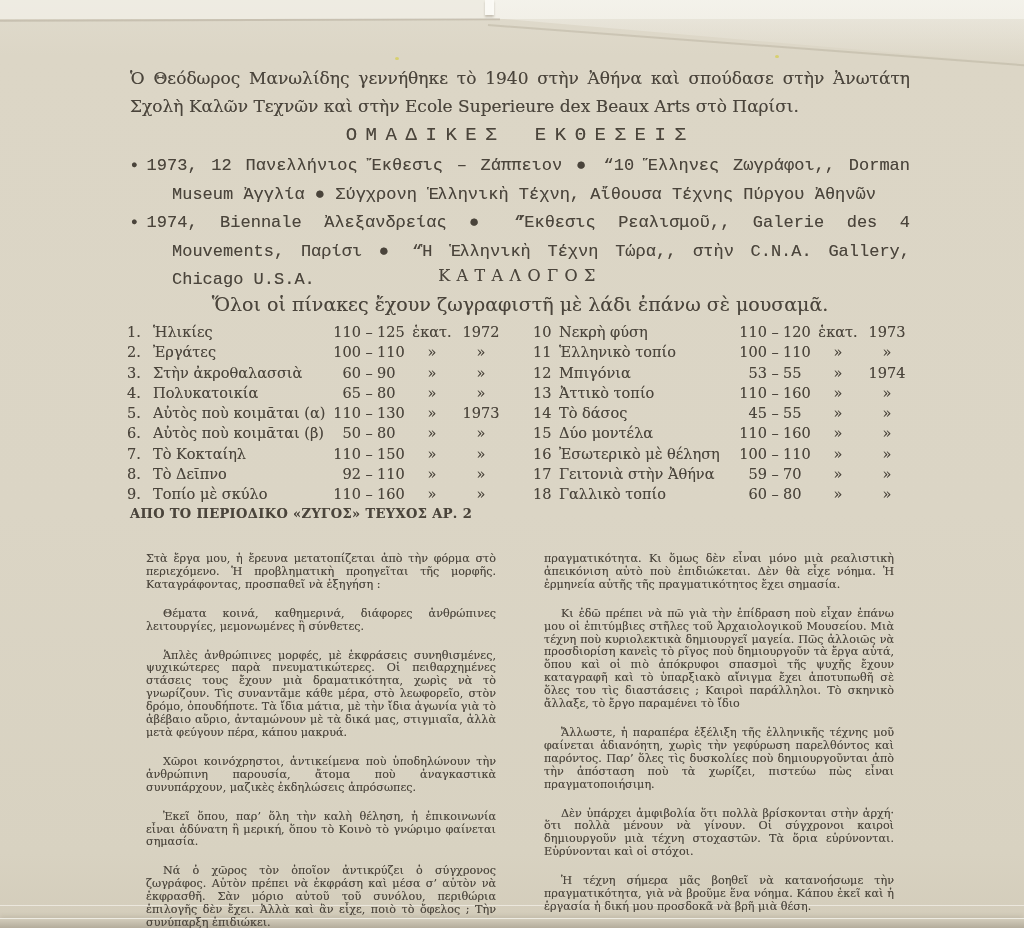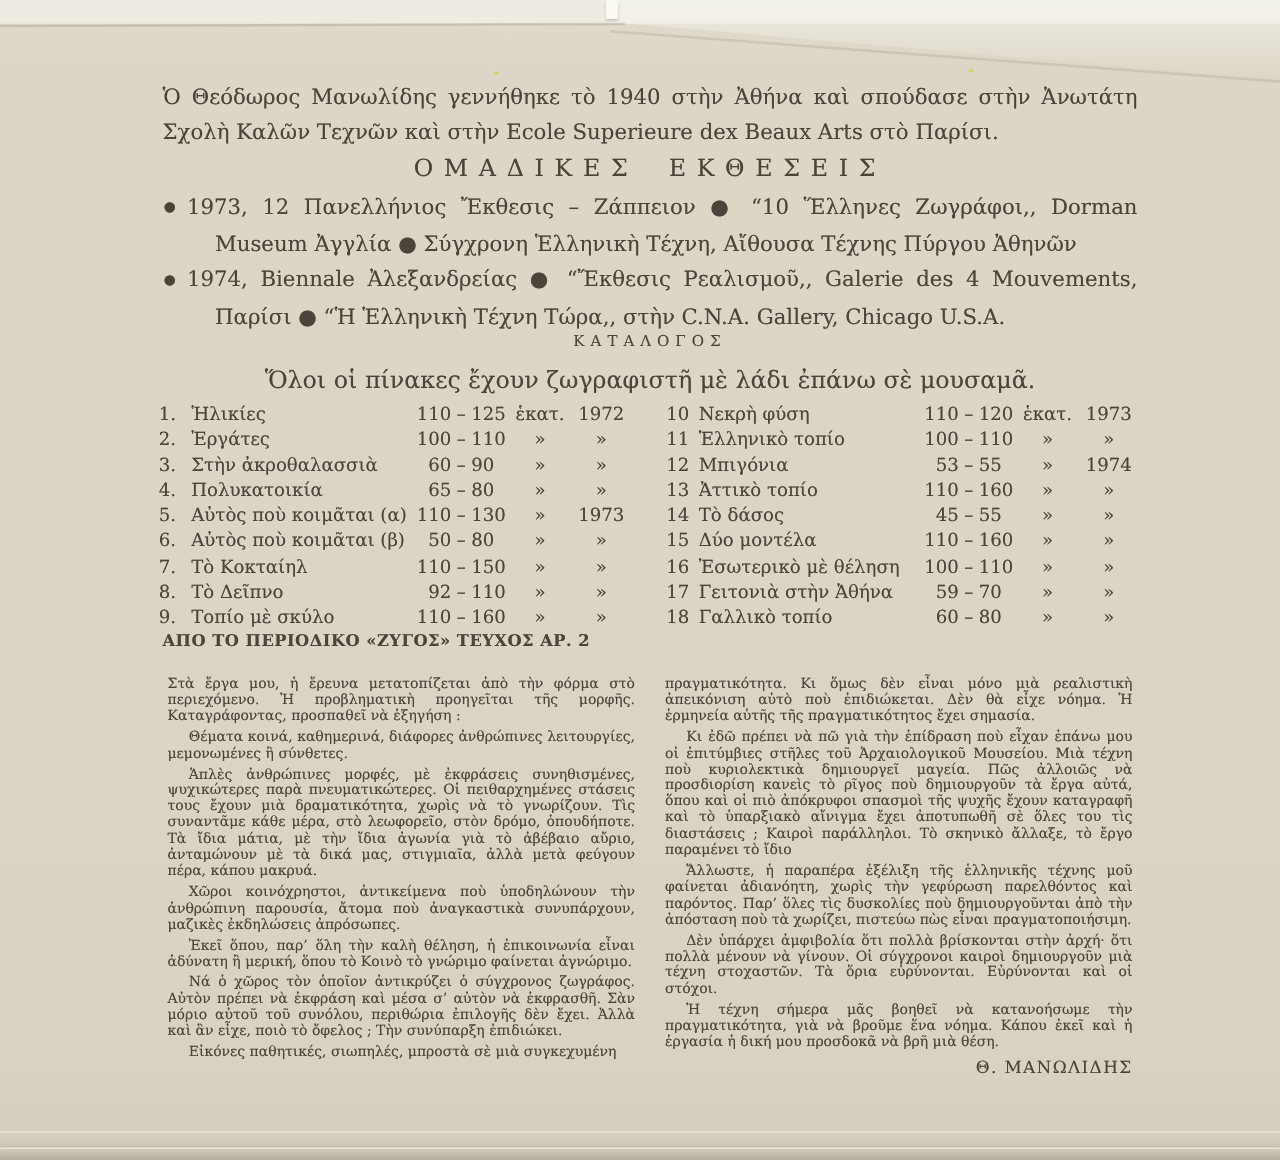--- a/index.html
+++ b/index.html
@@ -27,28 +27,28 @@
   .bottom-fold{left:0;right:0;top:905px;height:1px;background:rgba(250,249,244,0.6);}
   .bottom-edge{left:0;right:0;bottom:0;height:9px;
     background:linear-gradient(#d2ccbb,#b4ac9b);
     border-top:1px solid #edebe2;box-shadow:0 -2px 4px rgba(120,110,90,0.18);}
 
   
   .intro{position:absolute;left:130px;top:64px;width:780px;margin:0;
     font-size:17px;line-height:28px;text-align:justify;}
   .group-heading{position:absolute;left:130px;top:124px;width:780px;margin:0;
     font-size:19px;font-weight:400;text-align:center;
-    letter-spacing:0.45em;word-spacing:0.5em;}
+    letter-spacing:0.45em;word-spacing:0.5em;font-family:Liberation Mono, monospace;}
   .bullets{position:absolute;left:131px;top:152px;width:779px;
     font-size:17px;line-height:28px;}
-  .bullet-item{margin:0;padding-left:41px;text-indent:-41px;text-align:justify;}
+  .bullet-item{margin:0;padding-left:41px;text-indent:-41px;text-align:justify;font-family:Liberation Mono, monospace;}
   .bullet{font-size:11px;letter-spacing:0;display:inline-block;text-indent:0;
     transform:translateY(-2px);margin-right:9px;}
   .catalog-heading{position:absolute;left:130px;top:266px;width:780px;margin:0;
-    font-size:12px;font-weight:400;text-align:center;letter-spacing:0.4em;word-spacing:0.2em;}
+    font-size:16px;font-weight:400;text-align:center;letter-spacing:0.4em;word-spacing:0.2em;}
   .catalog-sub{position:absolute;left:130px;top:293px;width:780px;margin:0;
     font-size:19px;text-align:center;}
 
   .tables{position:absolute;left:127px;top:322px;width:782px;
     display:flex;justify-content:space-between;font-size:14.5px;}
   .tbl{width:376px;}
   .row{display:flex;line-height:20.3px;white-space:nowrap;}
   .row .no{width:26px;flex:none;}
   .row .title{flex:1;overflow:hidden;}
   .row .d1{width:32px;flex:none;text-align:right;}
@@ -56,21 +56,21 @@
   .row .d2{width:28px;flex:none;}
   .row .unit{width:54px;flex:none;text-align:center;}
   .row .year{width:44px;flex:none;text-align:center;}
 
   .mag-heading{position:absolute;left:130px;top:506px;margin:0;
     font-size:13px;font-weight:700;letter-spacing:0.03em;}
   .columns{position:absolute;left:130px;top:537px;width:780px;
     display:flex;justify-content:space-between;
     font-size:11.2px;line-height:12.9px;text-align:justify;}
   .col{width:382px;}
-  .col p{margin:4px;text-indent:17px;}
+  .col p{margin:16px;text-indent:17px;}
   .col p:first-of-type{text-indent:0;}
   .signature{margin:7px 4px 0 0 !important;text-align:right;
     font-size:13.5px;letter-spacing:0.08em;text-indent:0 !important;}
 </style>
 </head>
 <body>
 
 <div class="page">
 
   <div class="fx top-light"></div>
@@ -290,21 +290,21 @@
     <div class="col">
 
         <p>Στὰ ἔργα μου, ἡ ἔρευνα μετατοπίζεται ἀπὸ τὴν φόρμα στὸ περιεχόμενο. Ἡ προβληματικὴ προηγεῖται τῆς μορφῆς. Καταγράφοντας, προσπαθεῖ νὰ ἐξηγήση :</p>
 
         <p>Θέματα κοινά, καθημερινά, διάφορες ἀνθρώπινες λειτουργίες, μεμονωμένες ἢ σύνθετες.</p>
 
         <p>Ἁπλὲς ἀνθρώπινες μορφές, μὲ ἐκφράσεις συνηθισμένες, ψυχικώτερες παρὰ πνευματικώτερες. Οἱ πειθαρχημένες στάσεις τους ἔχουν μιὰ δραματικότητα, χωρὶς νὰ τὸ γνωρίζουν. Τὶς συναντᾶμε κάθε μέρα, στὸ λεωφορεῖο, στὸν δρόμο, ὁπουδήποτε. Τὰ ἴδια μάτια, μὲ τὴν ἴδια ἀγωνία γιὰ τὸ ἀβέβαιο αὔριο, ἀνταμώνουν μὲ τὰ δικά μας, στιγμιαῖα, ἀλλὰ μετὰ φεύγουν πέρα, κάπου μακρυά.</p>
 
         <p>Χῶροι κοινόχρηστοι, ἀντικείμενα ποὺ ὑποδηλώνουν τὴν ἀνθρώπινη παρουσία, ἄτομα ποὺ ἀναγκαστικὰ συνυπάρχουν, μαζικὲς ἐκδηλώσεις ἀπρόσωπες.</p>
 
-        <p>Ἐκεῖ ὅπου, παρ’ ὅλη τὴν καλὴ θέληση, ἡ ἐπικοινωνία εἶναι ἀδύνατη ἢ μερική, ὅπου τὸ Κοινὸ τὸ γνώριμο φαίνεται ἀγνώριμο.</p>
+        <p>Ἐκεῖ ὅπου, παρ’ ὅλη τὴν καλὴ θέληση, ἡ ἐπικοινωνία εἶναι ἀδύνατη ἢ μερική, ὅπου τὸ Κοινὸ τὸ γνώριμο φαίνεται σημασία.</p>
 
         <p>Νά ὁ χῶρος τὸν ὁποῖον ἀντικρύζει ὁ σύγχρονος ζωγράφος. Αὐτὸν πρέπει νὰ ἐκφράση καὶ μέσα σ’ αὐτὸν νὰ ἐκφρασθῆ. Σὰν μόριο αὐτοῦ τοῦ συνόλου, περιθώρια ἐπιλογῆς δὲν ἔχει. Ἀλλὰ καὶ ἂν εἶχε, ποιὸ τὸ ὄφελος ; Τὴν συνύπαρξη ἐπιδιώκει.</p>
 
         <p>Εἰκόνες παθητικές, σιωπηλές, μπροστὰ σὲ μιὰ συγκεχυμένη</p>
       </div>
     <div class="col">
       <div>
 
           <p>πραγματικότητα. Κι ὅμως δὲν εἶναι μόνο μιὰ ρεαλιστικὴ ἀπεικόνιση αὐτὸ ποὺ ἐπιδιώκεται. Δὲν θὰ εἶχε νόημα. Ἡ ἑρμηνεία αὐτῆς τῆς πραγματικότητος ἔχει σημασία.</p>
 

